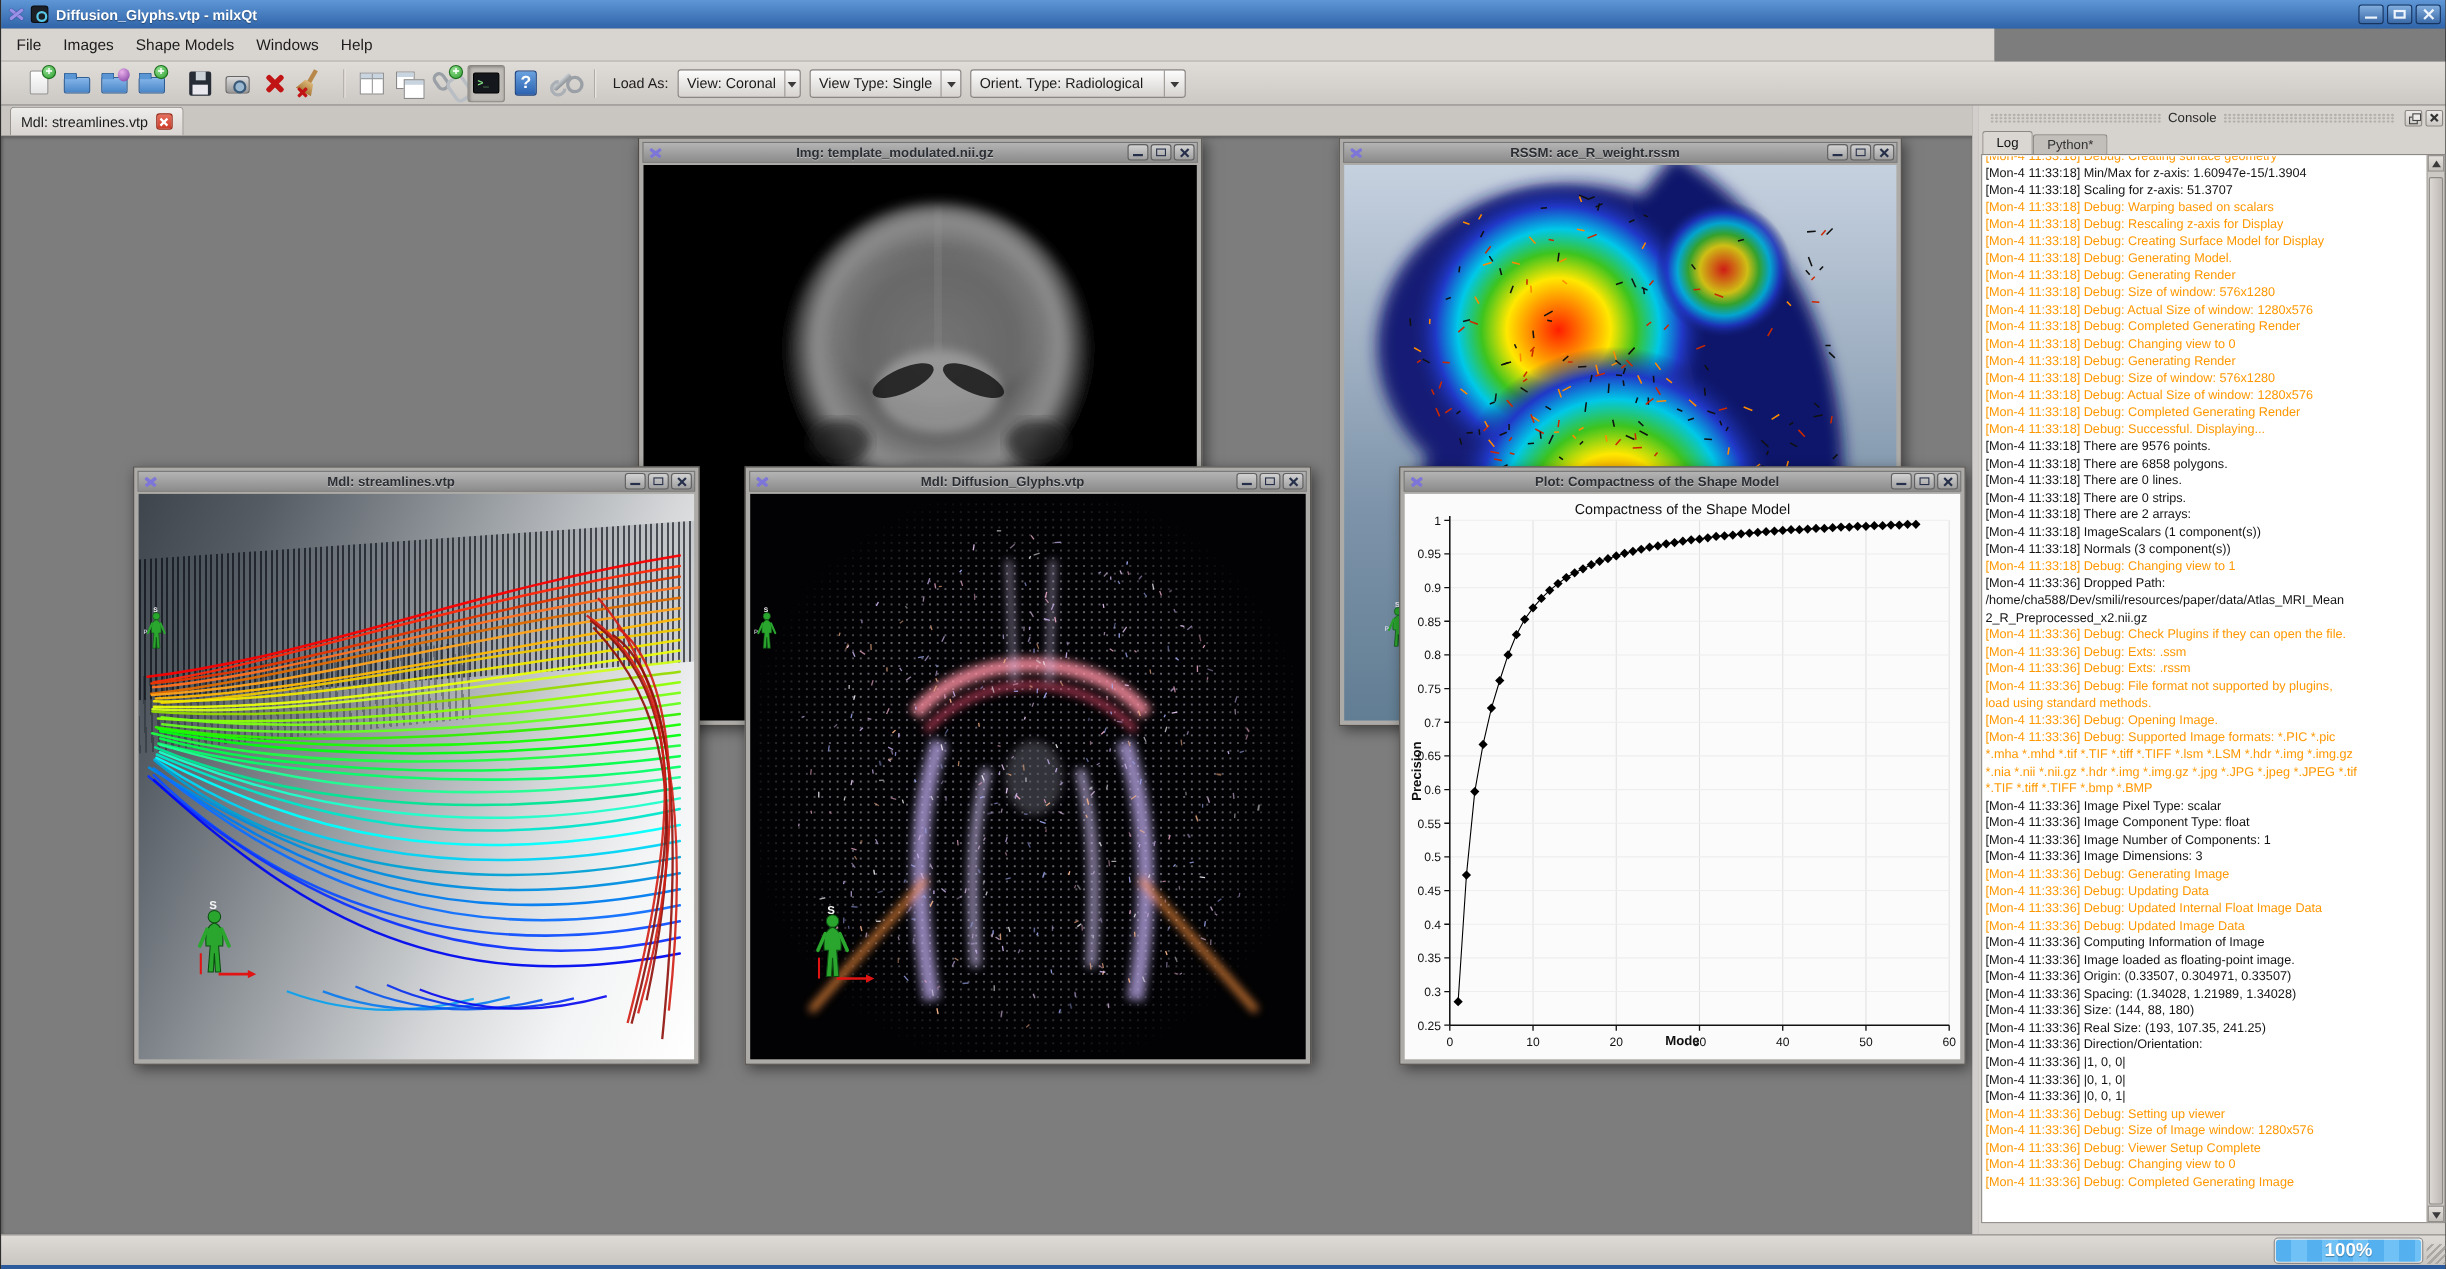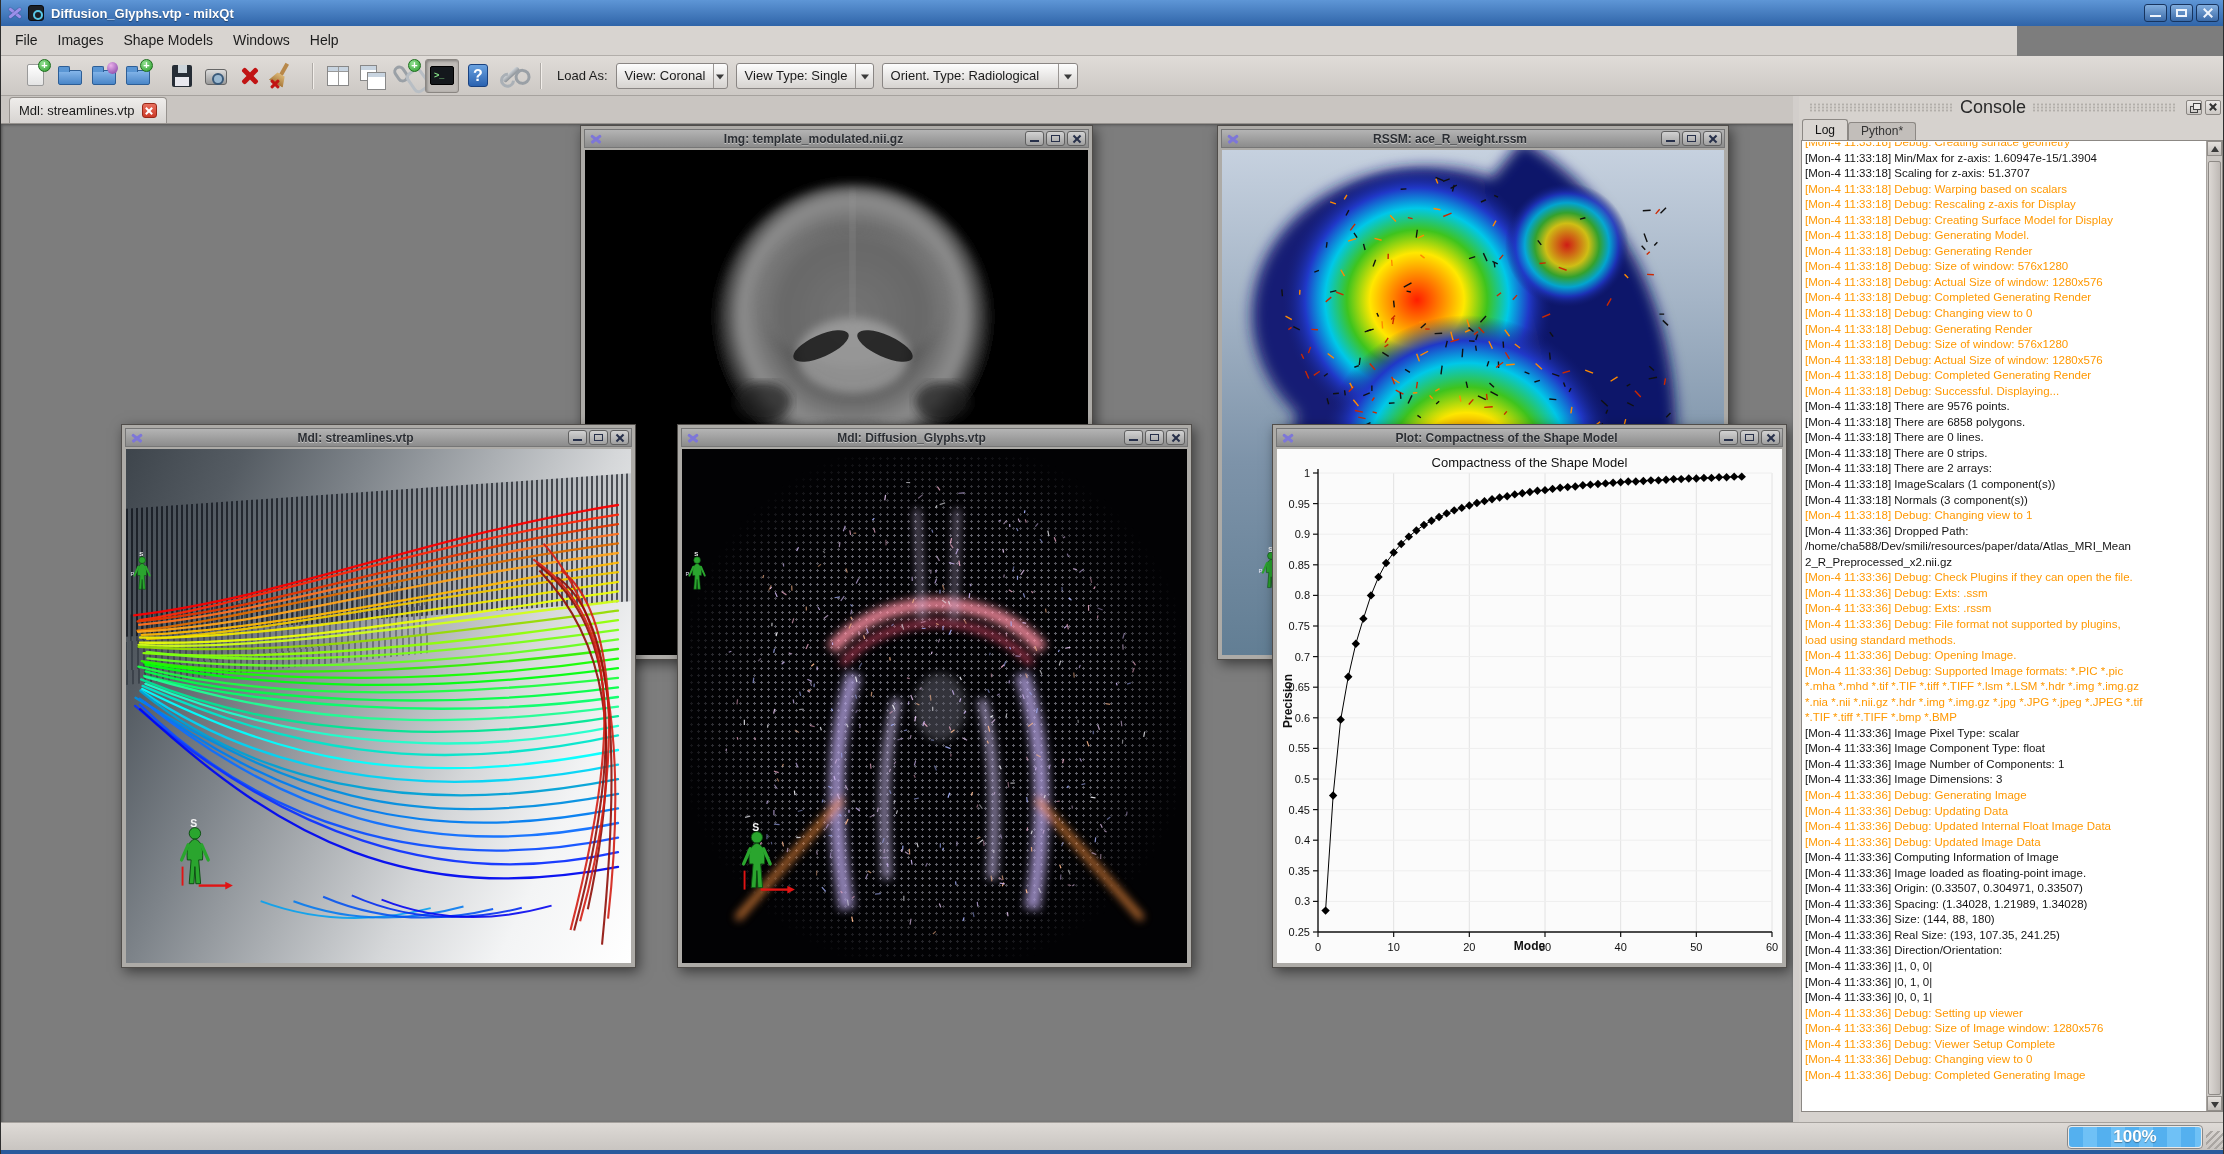--- a/index.html
+++ b/index.html
@@ -16,21 +16,21 @@
 .appicon::after{content:'';position:absolute;left:4px;top:4px;width:6px;height:6px;border:2px solid #58c8e8;border-radius:50%;}
 #titlebar .wtitle{font-size:13px;font-weight:bold;text-shadow:0 1px 1px rgba(0,0,0,.4);flex:1;}
 .tbtn{position:relative;width:23px;height:18px;margin-left:3px;border:1px solid #17345e;border-radius:3px;background:linear-gradient(#82aede,#3a6aa8);color:#eef4fc;}
 .g-min::before{content:'';position:absolute;left:5px;right:5px;bottom:4px;height:2px;background:currentColor;}
 .g-max::before{content:'';position:absolute;left:5px;right:5px;top:4px;bottom:4px;border:2px solid currentColor;}
 .g-close::before,.g-close::after{content:'';position:absolute;left:50%;top:50%;width:12px;height:2px;background:currentColor;}
 .g-close::before{transform:translate(-50%,-50%) rotate(45deg);}
 .g-close::after{transform:translate(-50%,-50%) rotate(-45deg);}
 
 
-#menubar{position:absolute;left:0;top:26px;width:2016px;height:30px;background:#d8d4d0;border-bottom:1px solid #b2aeaa;display:flex;align-items:center;padding-left:4px;}
+#menubar{position:absolute;left:0;top:26px;width:1812px;height:30px;background:#d8d4d0;border-bottom:1px solid #b2aeaa;display:flex;align-items:center;padding-left:4px;}
 .mitem{font-size:14px;color:#1c1c1c;padding:0 10px;line-height:29px;}
 
 
 #toolbar{position:absolute;left:0;top:56px;width:2224px;height:40px;background:linear-gradient(#e0dcd8,#ccc8c4);border-bottom:1px solid #a6a29e;display:flex;align-items:center;padding-left:20px;}
 .tool{position:relative;width:30px;height:30px;margin-right:4px;flex:none;}
 .tsep{width:0;height:26px;border-left:1px solid #aeaaa6;border-right:1px solid #f2eeea;margin:0 9px;flex:none;}
 .gap{width:10px;flex:none;}
 .ip{position:absolute;left:6px;top:3px;width:17px;height:22px;background:linear-gradient(#fff,#e4e4e4);border:1px solid #9a9a9a;border-radius:2px;}
 .bplus{position:absolute;right:0;top:-2px;width:13px;height:13px;border-radius:50%;background:radial-gradient(circle at 35% 30%,#92e092,#2d9e2d);border:1px solid #1c6e1c;color:#fff;font-size:11px;line-height:11px;text-align:center;font-weight:bold;z-index:2;}
 .ifold{position:absolute;left:3px;top:9px;width:24px;height:15px;background:linear-gradient(#85b6ea,#4a86c8);border:1px solid #2d5e96;border-radius:2px;}
@@ -111,21 +111,21 @@
 #pl-view{background:#fbfbfb;}
 .plot-title{position:absolute;left:0;top:6px;width:100%;text-align:center;font-size:13px;color:#111;}
 .plot-xlabel{position:absolute;left:0;top:490px;width:100%;text-align:center;font-size:12px;font-weight:bold;color:#111;}
 .plot-ylabel{position:absolute;left:-24px;top:245px;width:70px;text-align:center;font-size:12px;font-weight:bold;color:#111;transform:rotate(-90deg);}
 
 
 #splitter{position:absolute;left:1792px;top:96px;width:6px;height:1026px;background:#d2cecb;}
 #dock{position:absolute;left:1798px;top:96px;width:426px;height:1026px;background:#d6d2ce;}
 #dockhead{position:absolute;left:0;top:0;width:100%;height:22px;display:flex;align-items:center;padding:0 4px;}
 .grip{flex:1;height:9px;background-image:radial-gradient(circle,#b2aeaa 1px,transparent 1.2px);background-size:4px 3px;margin:0 6px;}
-#dockhead .dtitle{font-size:18px;color:#2a2a2a;}
+#dockhead .dtitle{font-size:12px;color:#2a2a2a;}
 .dbtn{position:relative;width:16px;height:15px;margin-left:3px;border:1px solid #8a8682;border-radius:2px;background:linear-gradient(#eceae8,#ccc8c4);color:#333;flex:none;}
 .dbtn.g-close::before,.dbtn.g-close::after{width:9px;height:2px;}
 .dfloat::before{content:'';position:absolute;left:3px;top:5px;width:6px;height:5px;border:1.5px solid #444;}
 .dfloat::after{content:'';position:absolute;left:6px;top:2px;width:6px;height:5px;border:1.5px solid #444;background:#eceae8;}
 #docktabs{position:absolute;left:3px;top:22px;height:22px;display:flex;align-items:flex-end;}
 .dtab{border:1px solid #8c8884;border-bottom:none;border-radius:3px 3px 0 0;font-size:12px;padding:0 12px;}
 .dtab.active{background:#dad6d2;height:21px;line-height:20px;position:relative;z-index:2;color:#111;}
 .dtab.inactive{background:#c2beba;height:18px;line-height:17px;color:#333;}
 #logframe{position:absolute;left:2px;right:2px;top:44px;bottom:10px;border:1px solid #8c8884;background:#fff;z-index:1;}
 #logclip{position:absolute;left:3px;top:1px;right:17px;bottom:1px;overflow:hidden;}

